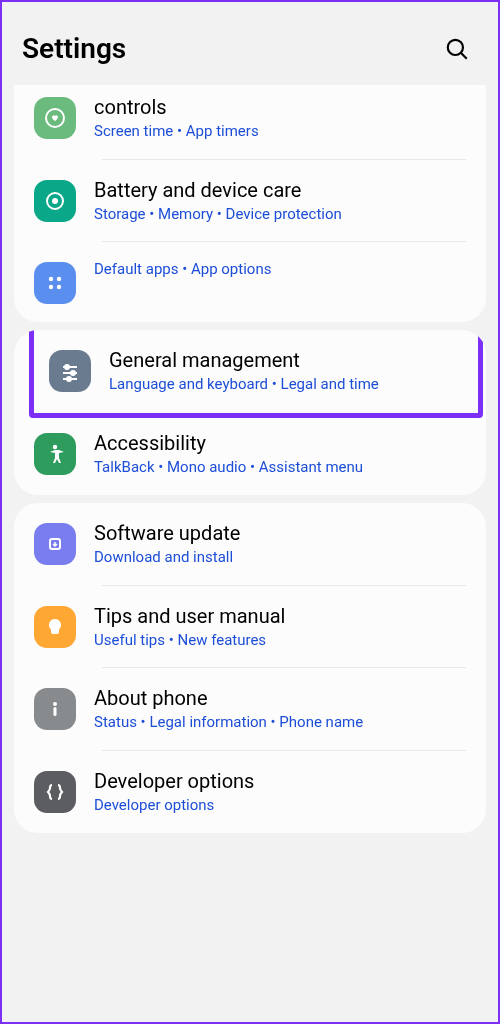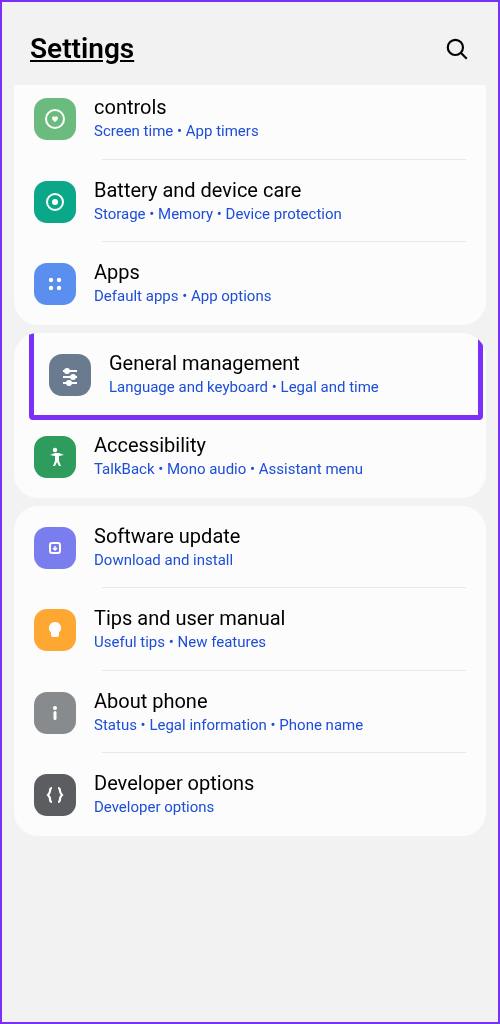--- a/index.html
+++ b/index.html
@@ -9,42 +9,41 @@
       background: #f2f2f2;
       font-family: -apple-system, BlinkMacSystemFont, 'Segoe UI', Roboto, sans-serif;
       border: 2px solid #7b2ff7;
       overflow: hidden;
       position: relative;
     }
     .header {
       display: flex;
       justify-content: space-between;
       align-items: center;
-      padding: 30px 28px 20px 28px;
-      text-decoration: underline;
+      padding: 30px 28px 20px 20px;
     }
     .header-title {
       font-size: 28px;
       font-weight: 600;
       color: #000;
     }
     .search-icon {
       width: 26px;
       height: 26px;
       color: #000;
     }
     .card {
       background: #fcfcfc;
       border-radius: 24px;
       margin: 8px 12px;
       overflow: hidden;
     }
     .item {
       display: flex;
-      align-items: center;
+      align-items: flex-start;
       padding: 18px 20px;
       gap: 18px;
       position: relative;
     }
     .item:not(:last-child)::after {
       content: '';
       position: absolute;
       bottom: 0;
       left: 88px;
       right: 20px;
@@ -142,21 +141,20 @@
   <div class="item">
     <div class="icon-wrap icon-blue">
       <svg viewBox="0 0 24 24" fill="#fff">
           <circle cx="8" cy="8" r="2.2"></circle>
           <circle cx="16" cy="8" r="2.2"></circle>
           <circle cx="8" cy="16" r="2.2"></circle>
           <circle cx="16" cy="16" r="2.2"></circle>
         </svg>
     </div>
     <div class="text-col">
-      <div class="item-title">Apps</div>
       <div class="item-sub">Default apps  •  App options</div>
     </div>
   </div>
 </div>
 
 <div class="card">
   <div class="highlight">
   <div class="item">
     <div class="icon-wrap icon-grayblue">
       <svg viewBox="0 0 24 24" stroke="#fff" stroke-width="2" fill="none">

